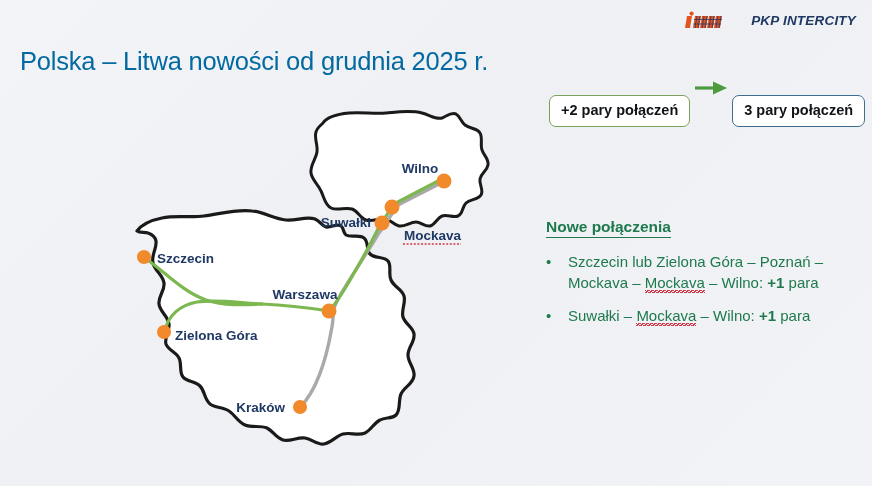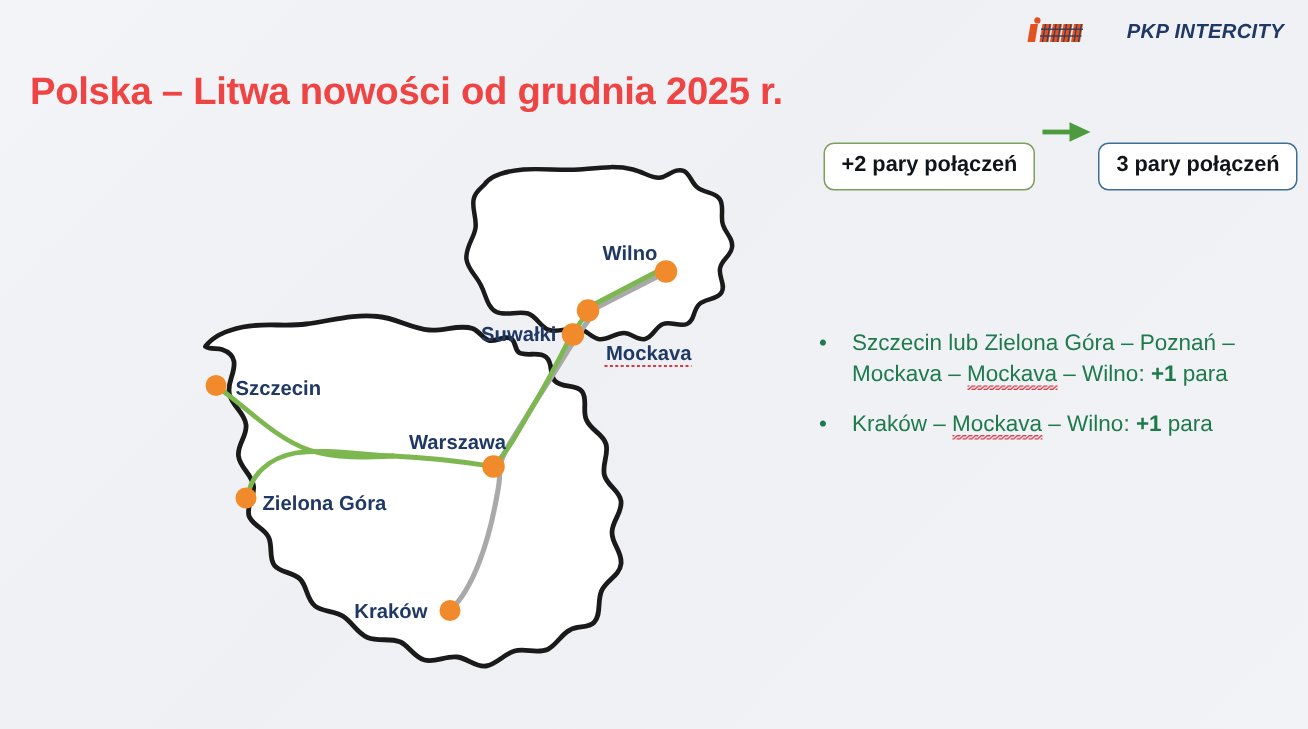--- a/index.html
+++ b/index.html
@@ -15,22 +15,22 @@
     position: relative;
     -webkit-font-smoothing: antialiased;
   }
 
   
   #slide-title {
     position: absolute;
     left: 20px;
     top: 47px;
     font-size: 25.5px;
-    font-weight: bold;
-    color: #ef4444;
+    font-weight: normal;
+    color: #0369a1;
     letter-spacing: -0.2px;
     white-space: nowrap;
   }
 
   
   #brand-logo {
     position: absolute;
     right: 16px;
     top: 11px;
     display: flex;
@@ -254,23 +254,24 @@
   <text class="city-label" x="157" y="263" text-anchor="start">Szczecin</text>
 
   <text class="city-label" x="305" y="299" text-anchor="middle">Warszawa</text>
 
   <text class="city-label" x="175" y="340" text-anchor="start">Zielona Góra</text>
 
   <text class="city-label" x="285" y="412" text-anchor="end">Kraków</text>
 </svg>
 
 <div id="new-connections-panel">
+  <div id="new-connections-heading">Nowe połączenia</div>
 
   <div class="conn-item">
     <span class="conn-bullet">•</span>
     <span class="conn-text"><span>Szczecin lub Zielona Góra – Poznań – Mockava – </span><span class="sp">Mockava</span><span> – Wilno: </span><b>+1</b><span> para</span></span>
   </div>
 
   <div class="conn-item">
     <span class="conn-bullet">•</span>
-    <span class="conn-text"><span>Kraków – </span><span class="sp">Mockava</span><span> – Wilno: </span><b>+1</b><span> para</span></span>
+    <span class="conn-text"><span>Suwałki – </span><span class="sp">Mockava</span><span> – Wilno: </span><b>+1</b><span> para</span></span>
   </div>
 </div>
 
 </body></html>

